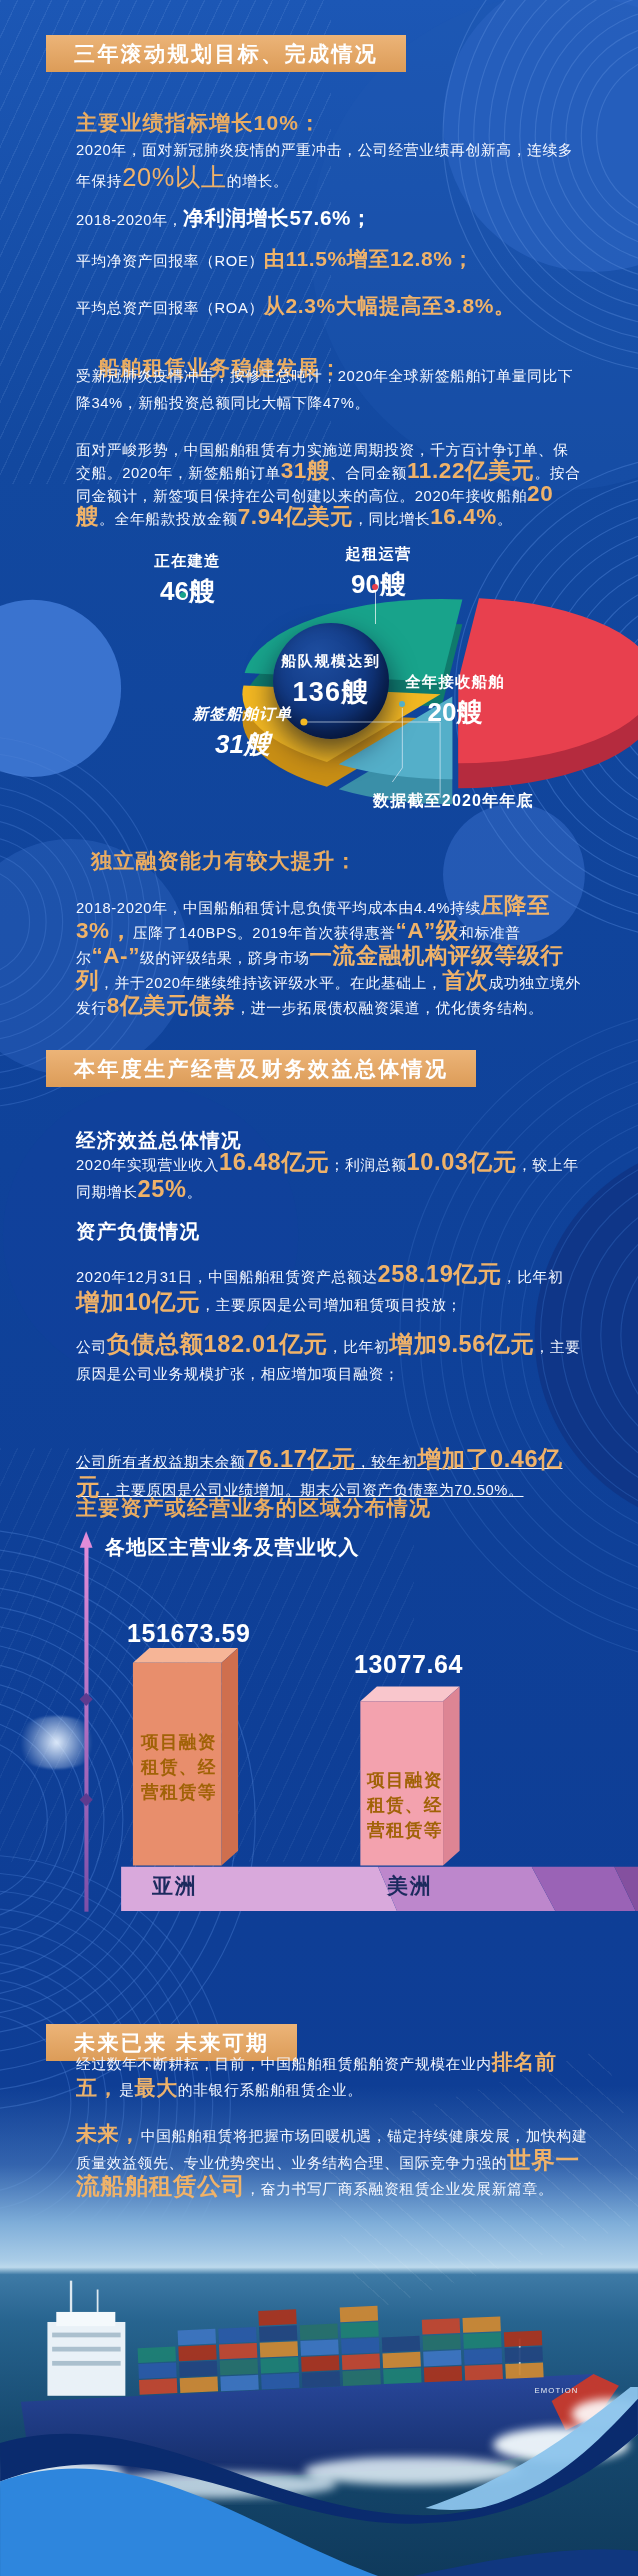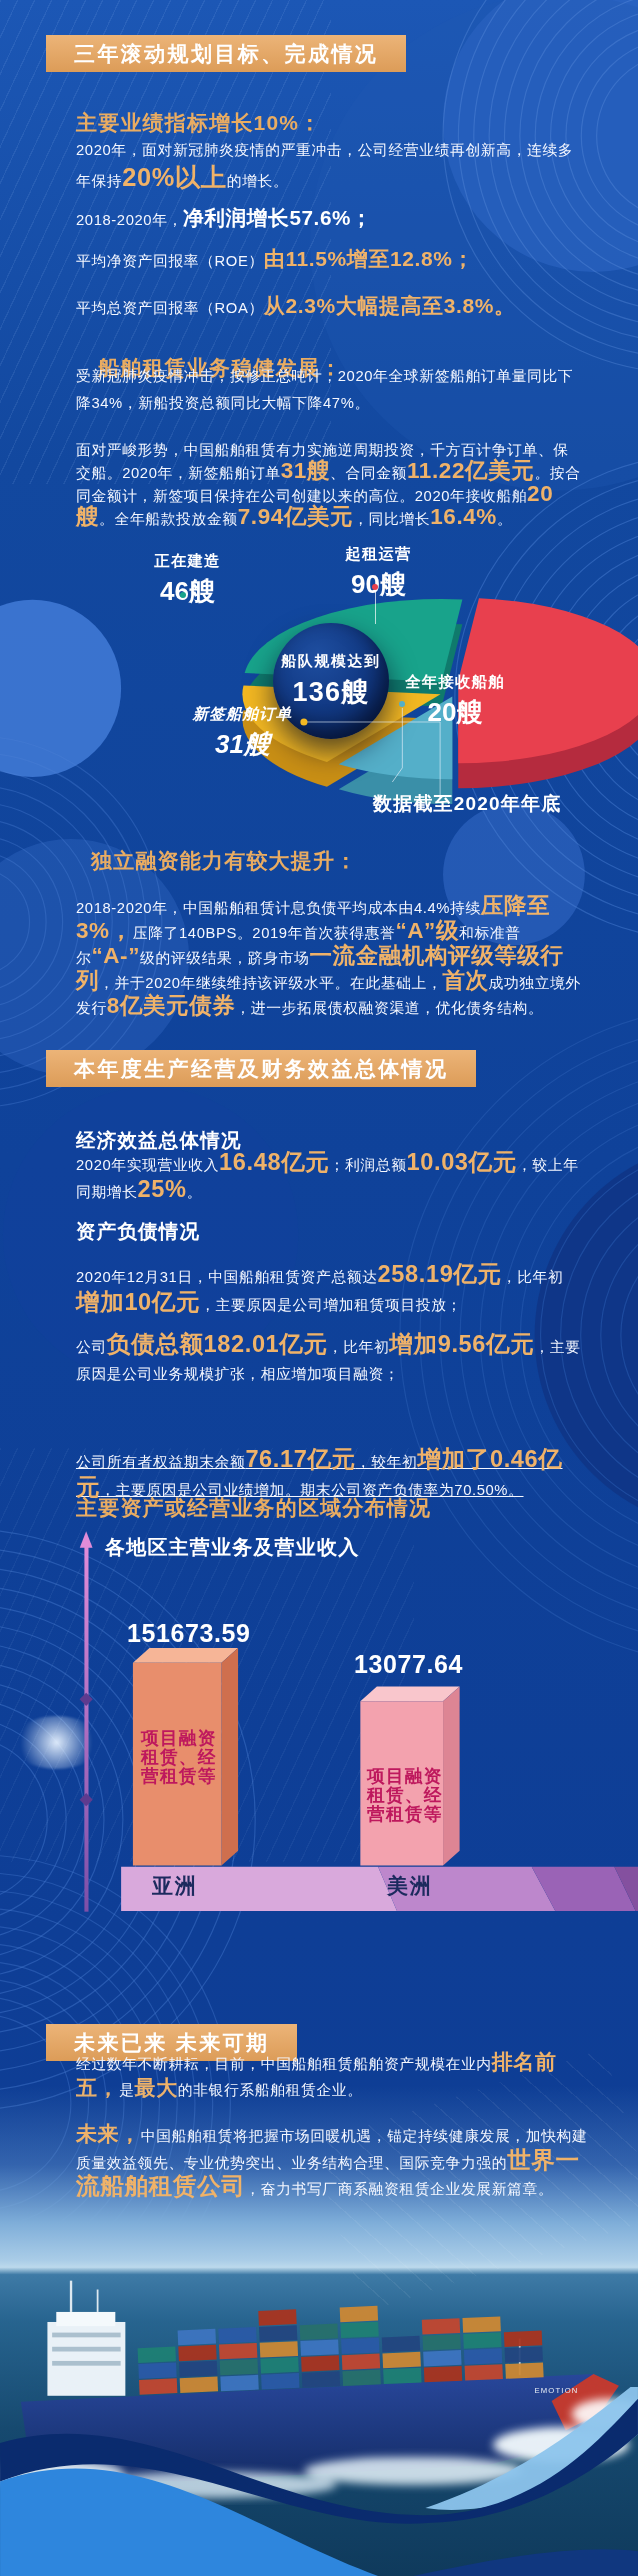--- a/index.html
+++ b/index.html
@@ -9,36 +9,36 @@
   .abs{position:absolute;}
   .banner{position:absolute;left:46px;background:linear-gradient(180deg,#ECB478,#DC9C58);
           color:#fff;font-size:21px;font-weight:700;line-height:37px;padding:0 28px;letter-spacing:2.4px;white-space:nowrap;}
   .h-gold{position:absolute;color:#E9AC62;font-size:21px;font-weight:700;letter-spacing:1.2px;white-space:nowrap;}
   .h-white{position:absolute;color:#FFFFFF;font-size:19.5px;font-weight:700;letter-spacing:1.2px;white-space:nowrap;}
   .p{position:absolute;color:#F4F7FF;font-size:14.8px;letter-spacing:0.6px;}
   .seg{white-space:pre-wrap;}
   .em-g36{color:#EFB269;font-weight:700;font-size:21px;line-height:1;}
   .em-g38{color:#EFB269;font-weight:700;font-size:22.5px;line-height:1;}
   .em-g40{color:#EFB269;font-weight:700;font-size:23.6px;line-height:1;}
-  .em-g42{color:#EFB269;font-weight:700;font-size:25.4px;line-height:1;}
+  .em-g42{color:#EFB269;font-weight:400;font-size:25.4px;line-height:1;}
   .em-wb36{color:#FFFFFF;font-weight:700;font-size:20.7px;line-height:1;}
   .pie-label{position:absolute;text-align:center;color:#fff;}
   .pie-label .t{font-size:15.4px;font-weight:700;letter-spacing:1.2px;}
   .pie-label .v{font-size:26px;font-weight:700;margin-top:2.4px;}
   .dot{position:absolute;border-radius:50%;width:5.9px;height:5.9px;}
   .sphere{position:absolute;left:273px;top:623px;width:116px;height:116px;border-radius:50%;
           background:radial-gradient(circle at 38% 28%,#1E4EA0 0%,#123A85 45%,#071F52 100%);
           box-shadow:0 13px 28px rgba(2,8,30,.65), inset -5.9px -9.5px 20px rgba(0,0,12,.5);
           display:flex;flex-direction:column;align-items:center;justify-content:center;color:#fff;}
   .sphere .l1{font-size:14.8px;font-weight:700;letter-spacing:1.8px;}
   .sphere .l2{font-size:27px;font-weight:700;margin-top:3.5px;letter-spacing:1.2px;}
-  .caption{position:absolute;color:#fff;font-size:19px;font-weight:700;letter-spacing:1.2px;}
+  .caption{position:absolute;color:#fff;font-size:16px;font-weight:700;letter-spacing:1.2px;}
   .bar-value{position:absolute;color:#fff;font-size:25px;font-weight:700;letter-spacing:0.6px;}
-  .bar-inner{position:absolute;color:#be185d;font-size:17.7px;font-weight:700;line-height:19px;letter-spacing:1.2px;
-             width:78px;word-break:break-all;text-align:left;font-family:Liberation Mono, monospace;}
+  .bar-inner{position:absolute;color:#a16207;font-size:17.7px;font-weight:700;line-height:25px;letter-spacing:1.2px;
+             width:78px;word-break:break-all;text-align:left;}
   .cat{position:absolute;color:#1C2A5E;font-size:21px;font-weight:700;letter-spacing:1.8px;}
   .hatch{position:absolute;background:repeating-linear-gradient(115deg,rgba(170,205,255,.10) 0 1.2px,transparent 1.2px 15.4px);}
   .hatch2{position:absolute;background:repeating-linear-gradient(60deg,rgba(255,255,255,.12) 0 1.2px,transparent 1.2px 20px);}
   .glow{position:absolute;border-radius:50%;background:radial-gradient(circle,rgba(232,243,255,.95),rgba(232,243,255,0) 70%);filter:blur(1.2px);}
   .vline{position:absolute;width:0.6px;background:rgba(255,255,255,.7);}
   .photo{position:absolute;left:0;top:2086px;width:638px;height:490px;
          background:linear-gradient(180deg,rgba(21,74,168,0) 0%,rgba(96,146,204,.45) 16%,#7FAED9 28%,#A9CCE7 35.5%,#BCD9EC 37%,#3E7AA6 38.5%,#27648F 48%,#16496F 70%,#0F3A5C 100%);}
   svg{display:block;}
 </style>
 </head>

